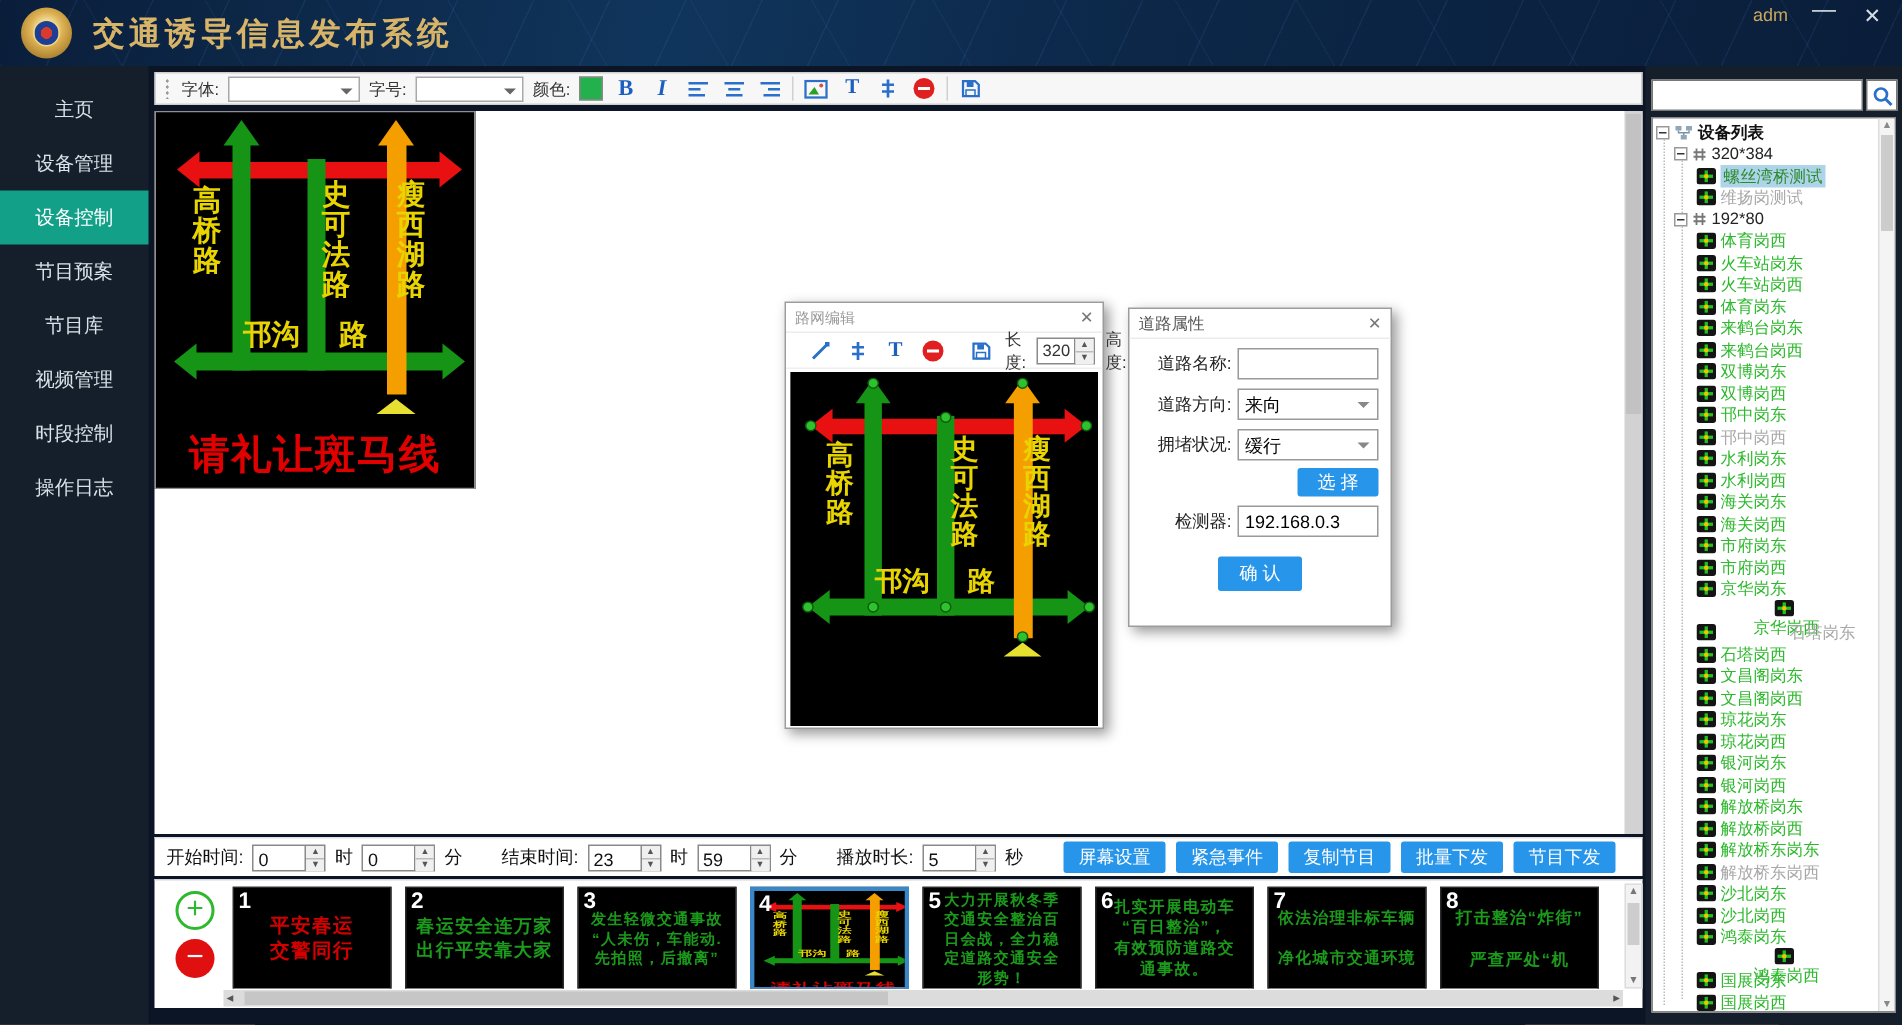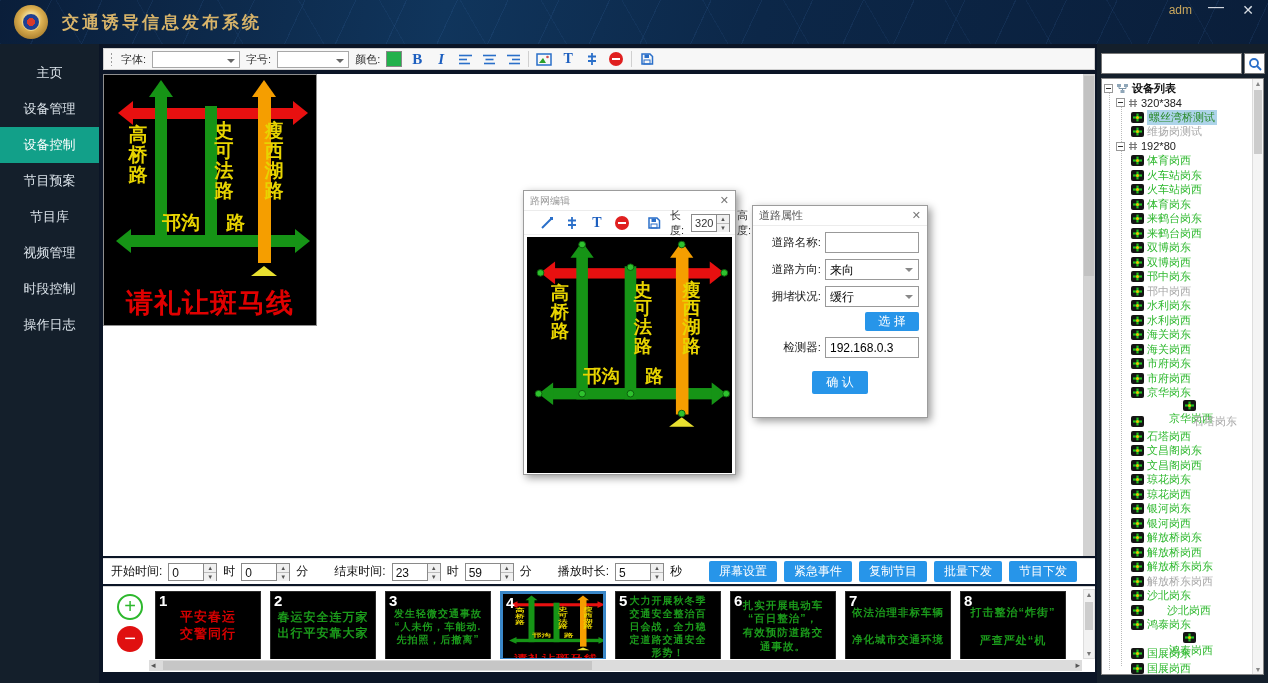--- a/index.html
+++ b/index.html
@@ -12,21 +12,21 @@
     background:linear-gradient(100deg,#0a1e3a 0%,#10355c 35%,#0c2748 60%,#0a1e3a 100%);
     overflow:hidden; }
   .header::after { content:""; position:absolute; inset:0;
     background:repeating-linear-gradient(115deg, rgba(80,140,220,.10) 0 1px, transparent 1px 46px),
                repeating-linear-gradient(60deg, rgba(80,140,220,.07) 0 1px, transparent 1px 70px); }
   .logo { position:absolute; left:14px; top:5px; width:34px; height:34px; border-radius:50%;
     background:radial-gradient(circle at 50% 42%, #f7eab0 0 16%, #ddb152 42%, #8a6018 100%); z-index:2; }
   .logo .inner { position:absolute; inset:8px; border-radius:50%;
     background:radial-gradient(circle,#d93a2b 0 34%,#1e3f93 35% 100%); border:1px solid #f0d98c; }
   .app-title { position:absolute; left:62px; top:0; height:56px; line-height:46px;
-    color:#d8b469; font-size:17px; font-weight:bold; letter-spacing:3px; z-index:2; }
+    color:#d8b469; font-size:21px; font-weight:bold; letter-spacing:3px; z-index:2; }
   .header-user { position:absolute; right:76px; top:3px; color:#c9a75d; font-size:12px; z-index:2; }
   .win-btn { position:absolute; top:2px; color:#d7dde4; font-size:14px; z-index:2; cursor:default; }
   .win-min { right:44px; top:-2px; font-size:16px; }
   .win-close { right:14px; }
 
   
   .sidebar { position:absolute; left:0; top:44px; width:99px; height:639px; background:#141f2b; padding-top:11px; }
   .side-item { height:36px; line-height:36px; text-align:center; color:#dbe3ea; font-size:13px; cursor:pointer; }
   .side-item.active { background:#12a089; color:#fff; }
 
@@ -54,21 +54,21 @@
   .main-vscroll .mthumb { position:absolute; left:1px; right:1px; top:2px; height:200px; background:#c2c2c2; }
 
   #preview-panel { position:absolute; left:0; top:0; width:214px; height:252px; background:#000; border:1px solid #8f8f8f; }
   .road { position:relative; width:212px; height:250px; background:#000; overflow:hidden; }
   .road div { position:absolute; }
 
   
   .dialog { position:absolute; background:#fff; border:1px solid #9c9c9c; box-shadow:3px 3px 8px rgba(0,0,0,.4); }
   .dlg-title { height:20px; display:flex; align-items:center; padding:0 6px; font-size:10px; border-bottom:1px solid #ececec; }
   .dlg-title .x { margin-left:auto; color:#777; font-size:11px; cursor:pointer; }
-  #road-editor { left:420px; top:116px; width:213px; height:285px; }
+  #road-editor { left:420px; top:127px; width:213px; height:285px; }
   #road-editor .dlg-title { color:#9a9a9a; }
   .ed-toolbar { height:24px; display:flex; align-items:center; gap:7px; padding:0 5px; font-size:11px; color:#333; border-bottom:1px solid #f0f0f0; }
   .ed-canvas { position:absolute; left:3px; top:46px; width:205px; height:236px; background:#000; overflow:hidden; }
   #editor-road { transform:scale(0.967,0.944); transform-origin:0 0; }
 
   .spin { display:inline-flex; height:18px; border:1px solid #8a8a8a; background:#fff; align-items:stretch; }
   .spin .val { width:24px; font-size:11px; padding:2px 0 0 3px; }
   .spin.wide .val { width:34px; font-size:12px; }
   .spin .arrows { width:13px; border-left:1px solid #8a8a8a; display:flex; flex-direction:column; }
   .spin .arrows span { flex:1; font-size:6px; line-height:8px; text-align:center; color:#555; background:#f0f0f0; cursor:pointer; }
@@ -926,21 +926,21 @@
             <span class="ticon">
               <svg width="13" height="11">
                 <rect width="13" height="11" rx="2" fill="#141414"></rect>
                 <rect x="2" y="4.4" width="9" height="2.2" fill="#1fc01f"></rect>
                 <rect x="5.4" y="1.6" width="2.2" height="7.8" fill="#1fc01f"></rect>
                 <circle cx="6.5" cy="5.5" r="1.5" fill="#f2c400"></circle>
               </svg>
             </span>
             <span class="leaf-label">沙北岗东</span>
           </div>
-          <div class="tree-row" style="padding-left: 27px; gap: 20px;">
+          <div class="tree-row" style="padding-left: 27px;">
             <span class="ticon">
               <svg width="13" height="11">
                 <rect width="13" height="11" rx="2" fill="#141414"></rect>
                 <rect x="2" y="4.4" width="9" height="2.2" fill="#1fc01f"></rect>
                 <rect x="5.4" y="1.6" width="2.2" height="7.8" fill="#1fc01f"></rect>
                 <circle cx="6.5" cy="5.5" r="1.5" fill="#f2c400"></circle>
               </svg>
             </span>
             <span class="leaf-label">沙北岗西</span>
           </div>

